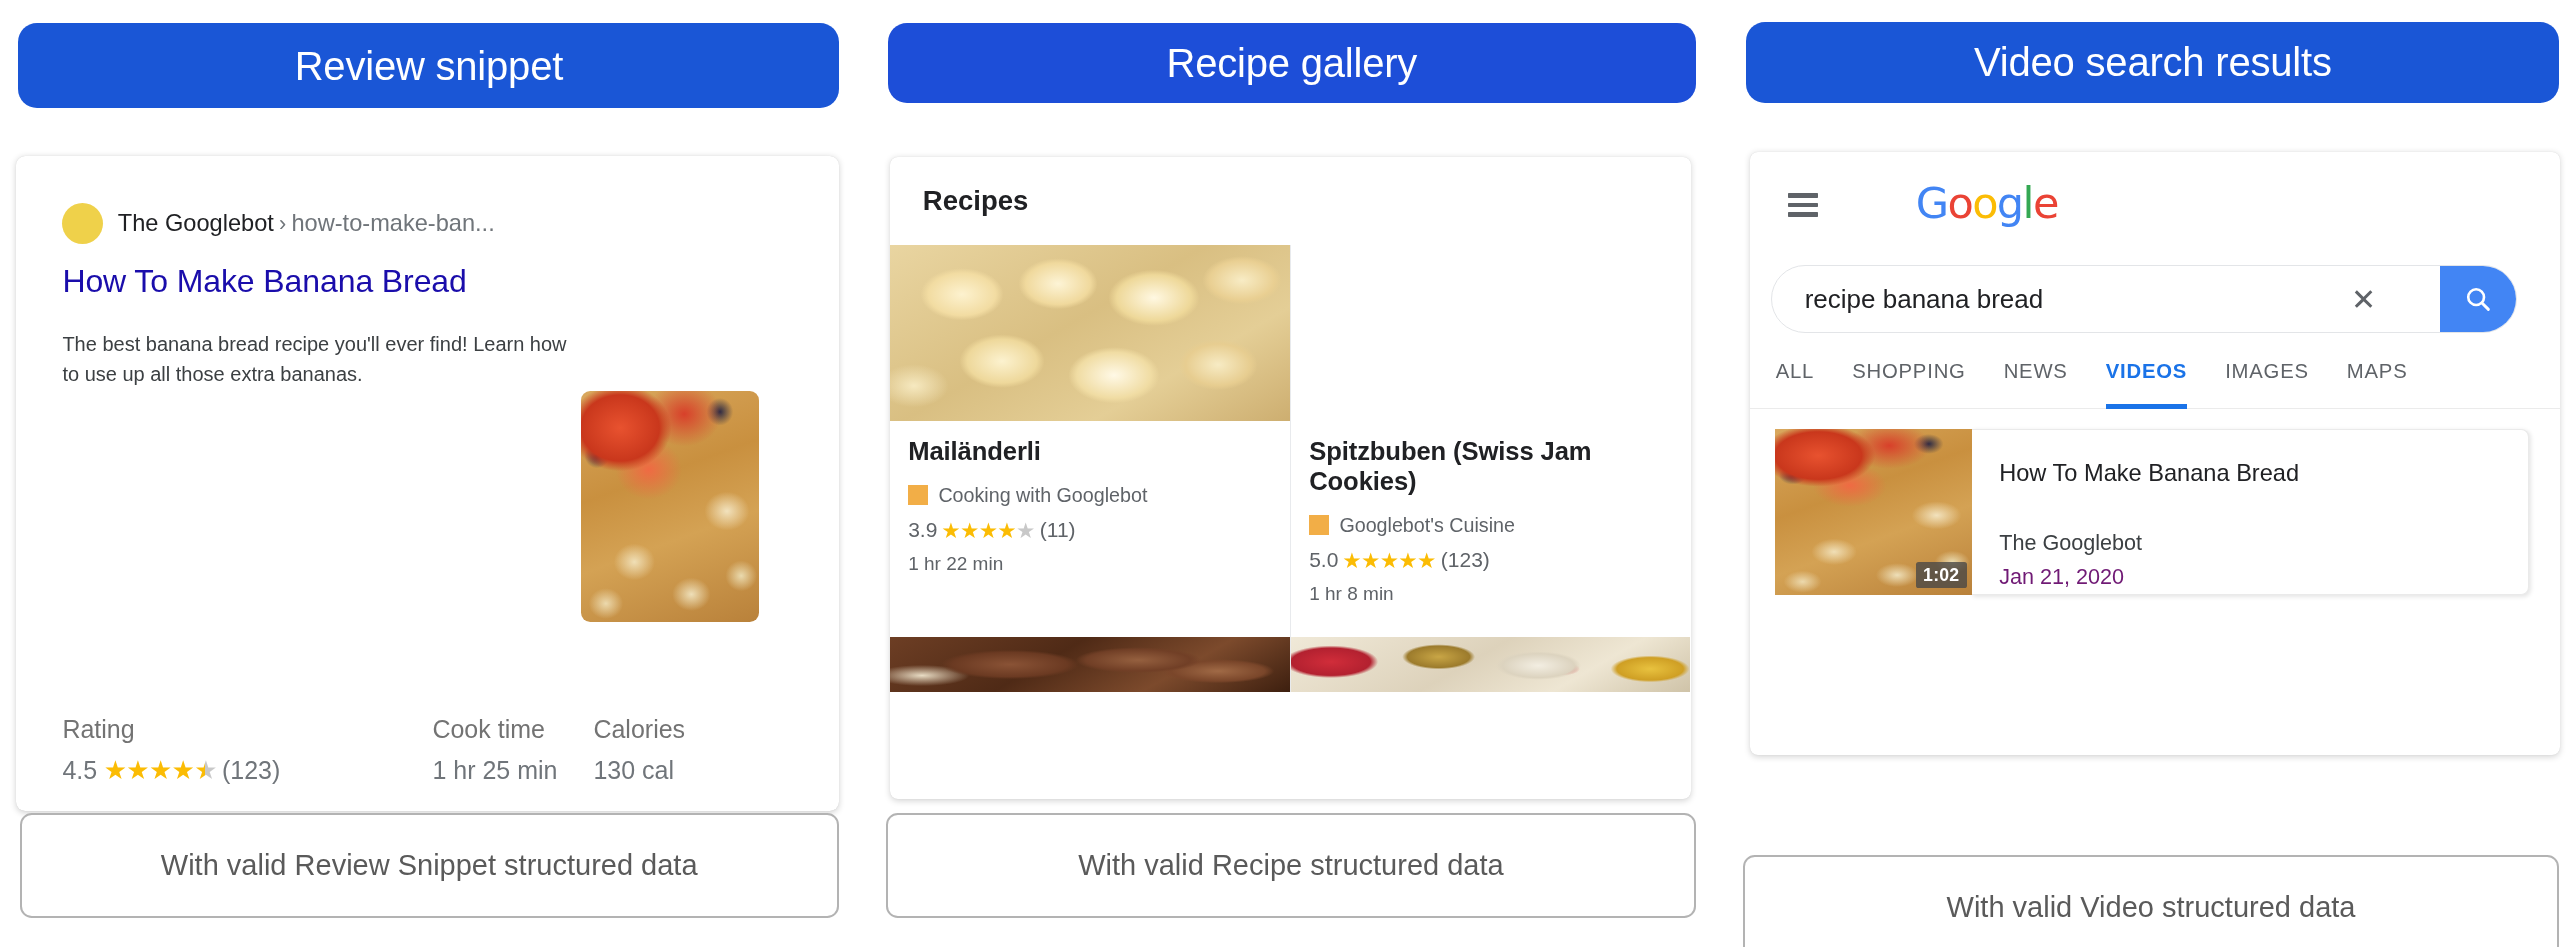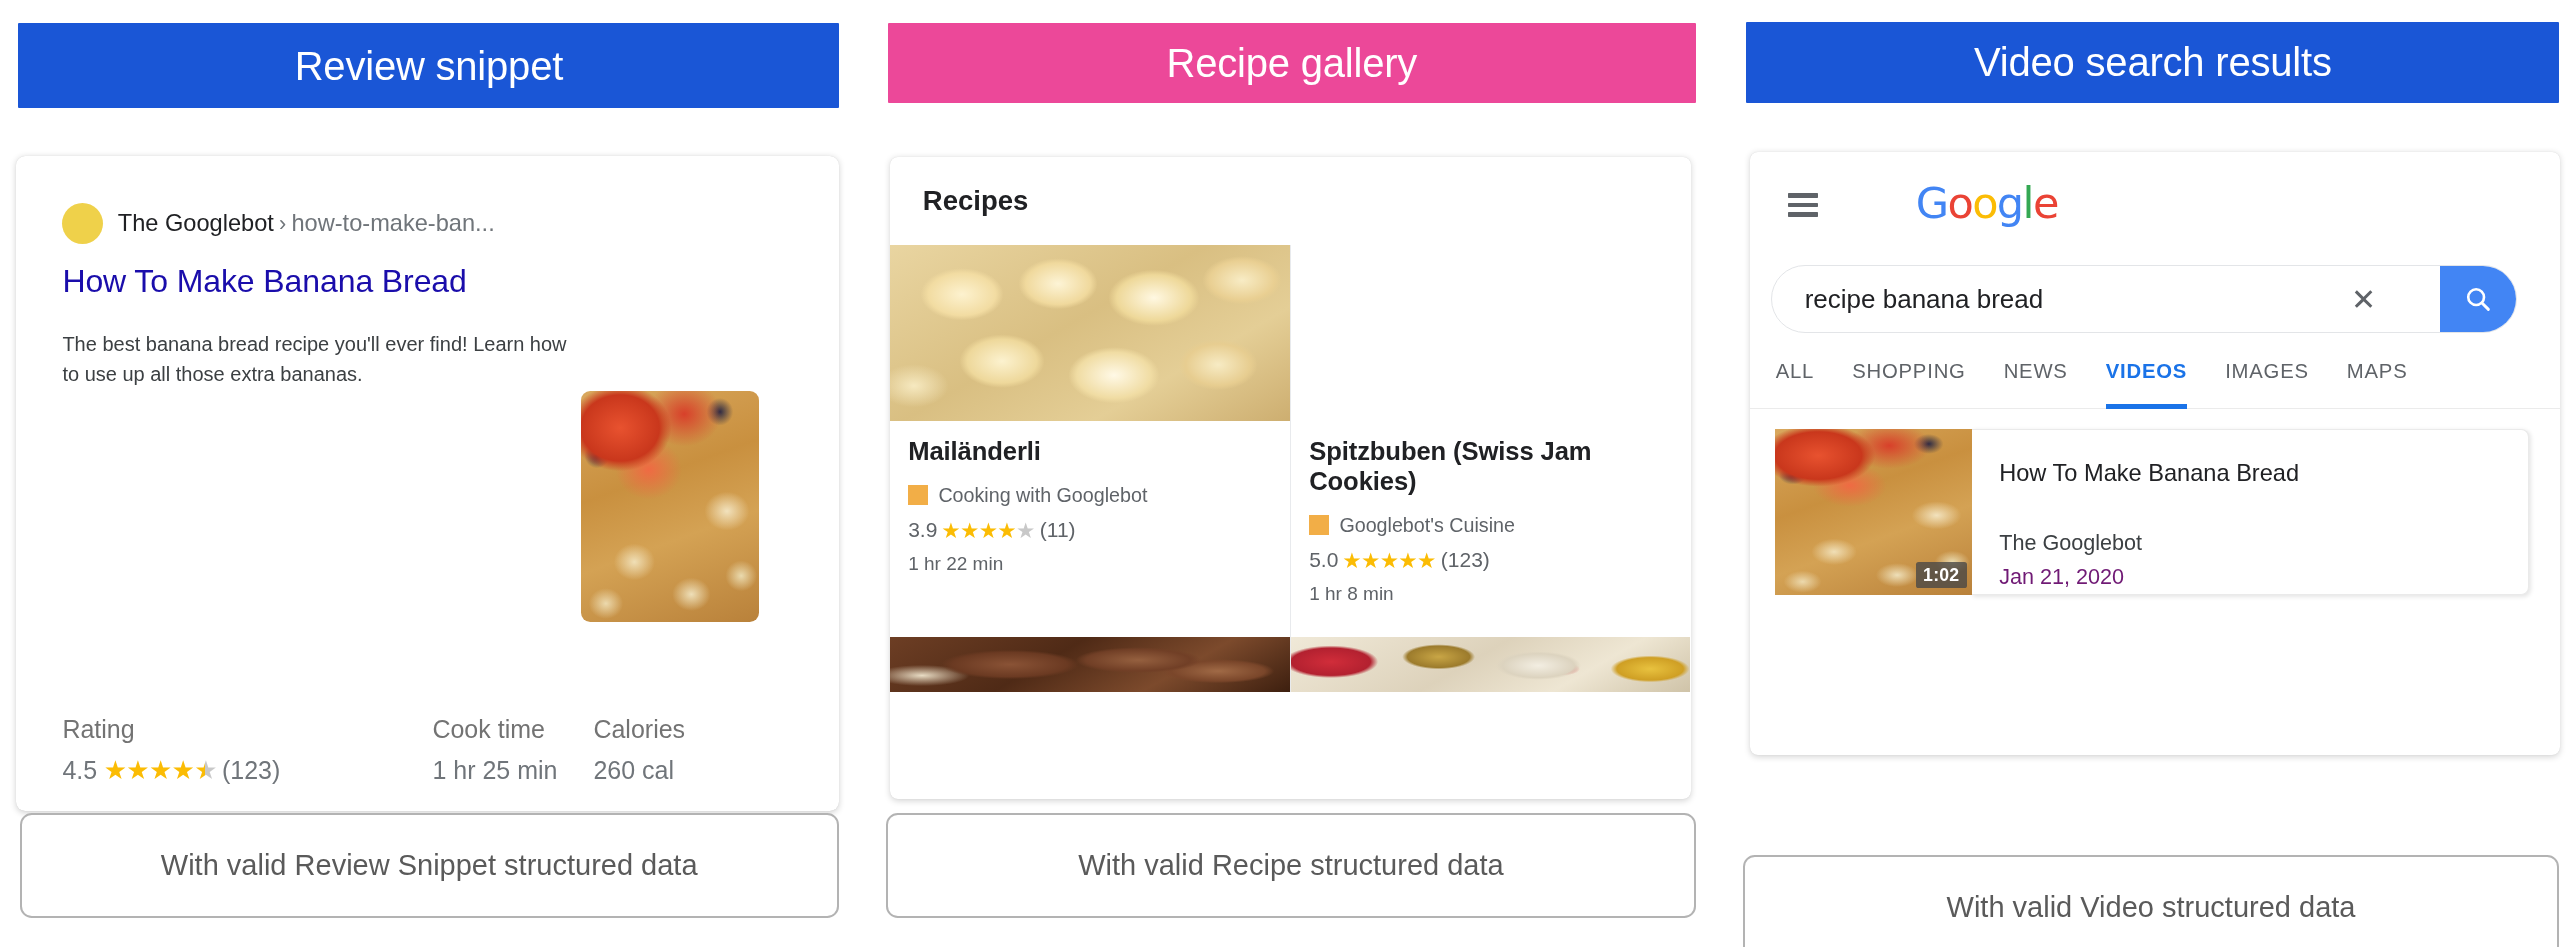--- a/index.html
+++ b/index.html
@@ -19,21 +19,21 @@
 
   
   .panel { position: absolute; top: 0; height: 948px; }
   #panel-review  { left: 0px;    width: 859px; }
   #panel-recipe  { left: 878px; width: 826px; }
   #panel-video   { left: 1730px; width: 846px; }
 
   
   .hdr-pill {
     position: absolute;
-    border-radius: 1px;
+    border-radius: 19px;
     color: #ffffff;
     display: flex;
     align-items: center;
     justify-content: center;
     font-size: 40px;
     font-weight: 400;
     letter-spacing: -0.2px;
     line-height: 1;
   }
   #panel-review .hdr-pill  { left: 18.4px;  top: 23px; width: 821px; height: 85px; }
@@ -344,34 +344,34 @@
           </div>
         </div>
 
         <div class="fact-col cook">
           <div class="fact-label">Cook time</div>
           <div class="fact-value">1 hr 25 min</div>
         </div>
 
         <div class="fact-col">
           <div class="fact-label">Calories</div>
-          <div class="fact-value">260 cal</div>
+          <div class="fact-value">130 cal</div>
         </div>
 
       </div>
     </div>
 
     <div class="cap-pill">
       <span>With valid Review Snippet structured data</span>
     </div>
   </div>
 
   <div class="panel" id="panel-recipe">
 
-    <div class="hdr-pill" style="background:#ec4899;justify-content:center;">
+    <div class="hdr-pill" style="background:#1d4ed8;justify-content:center;">
       <span>Recipe gallery</span>
     </div>
 
     <div class="gallery-card">
 
       <div class="gallery-head">Recipes</div>
 
       <div class="gallery-grid">
 
         <div class="g-col">

